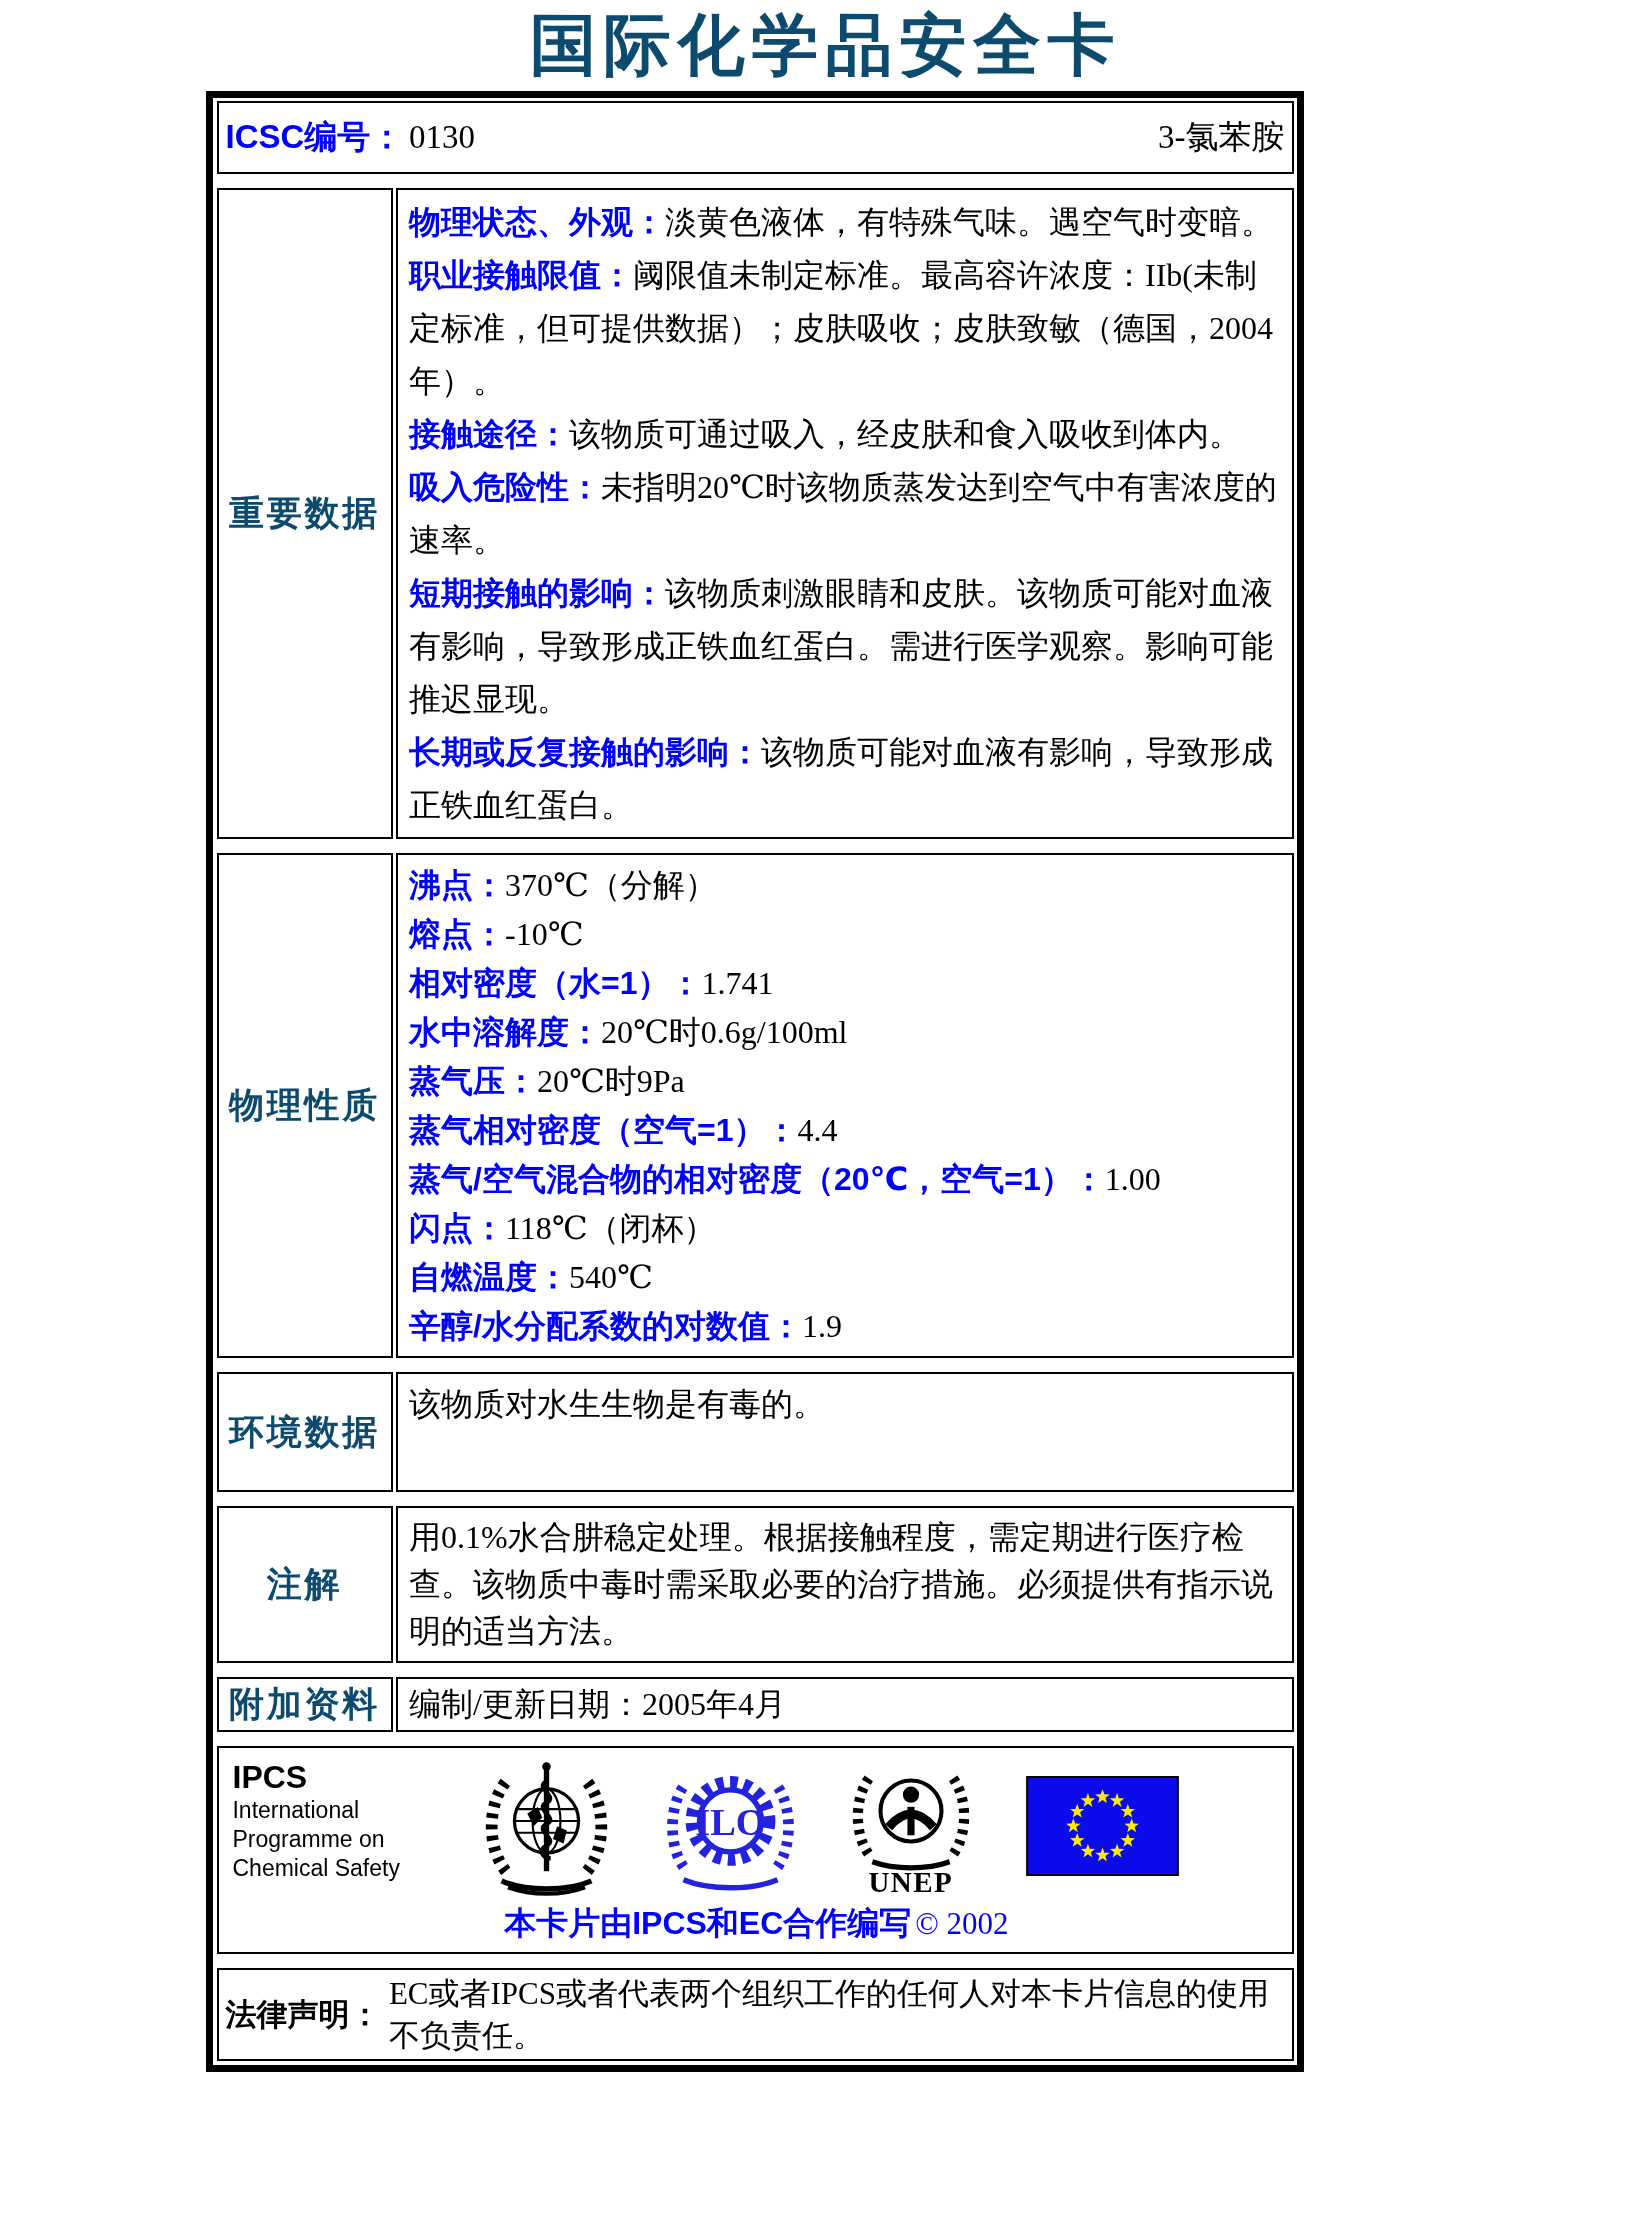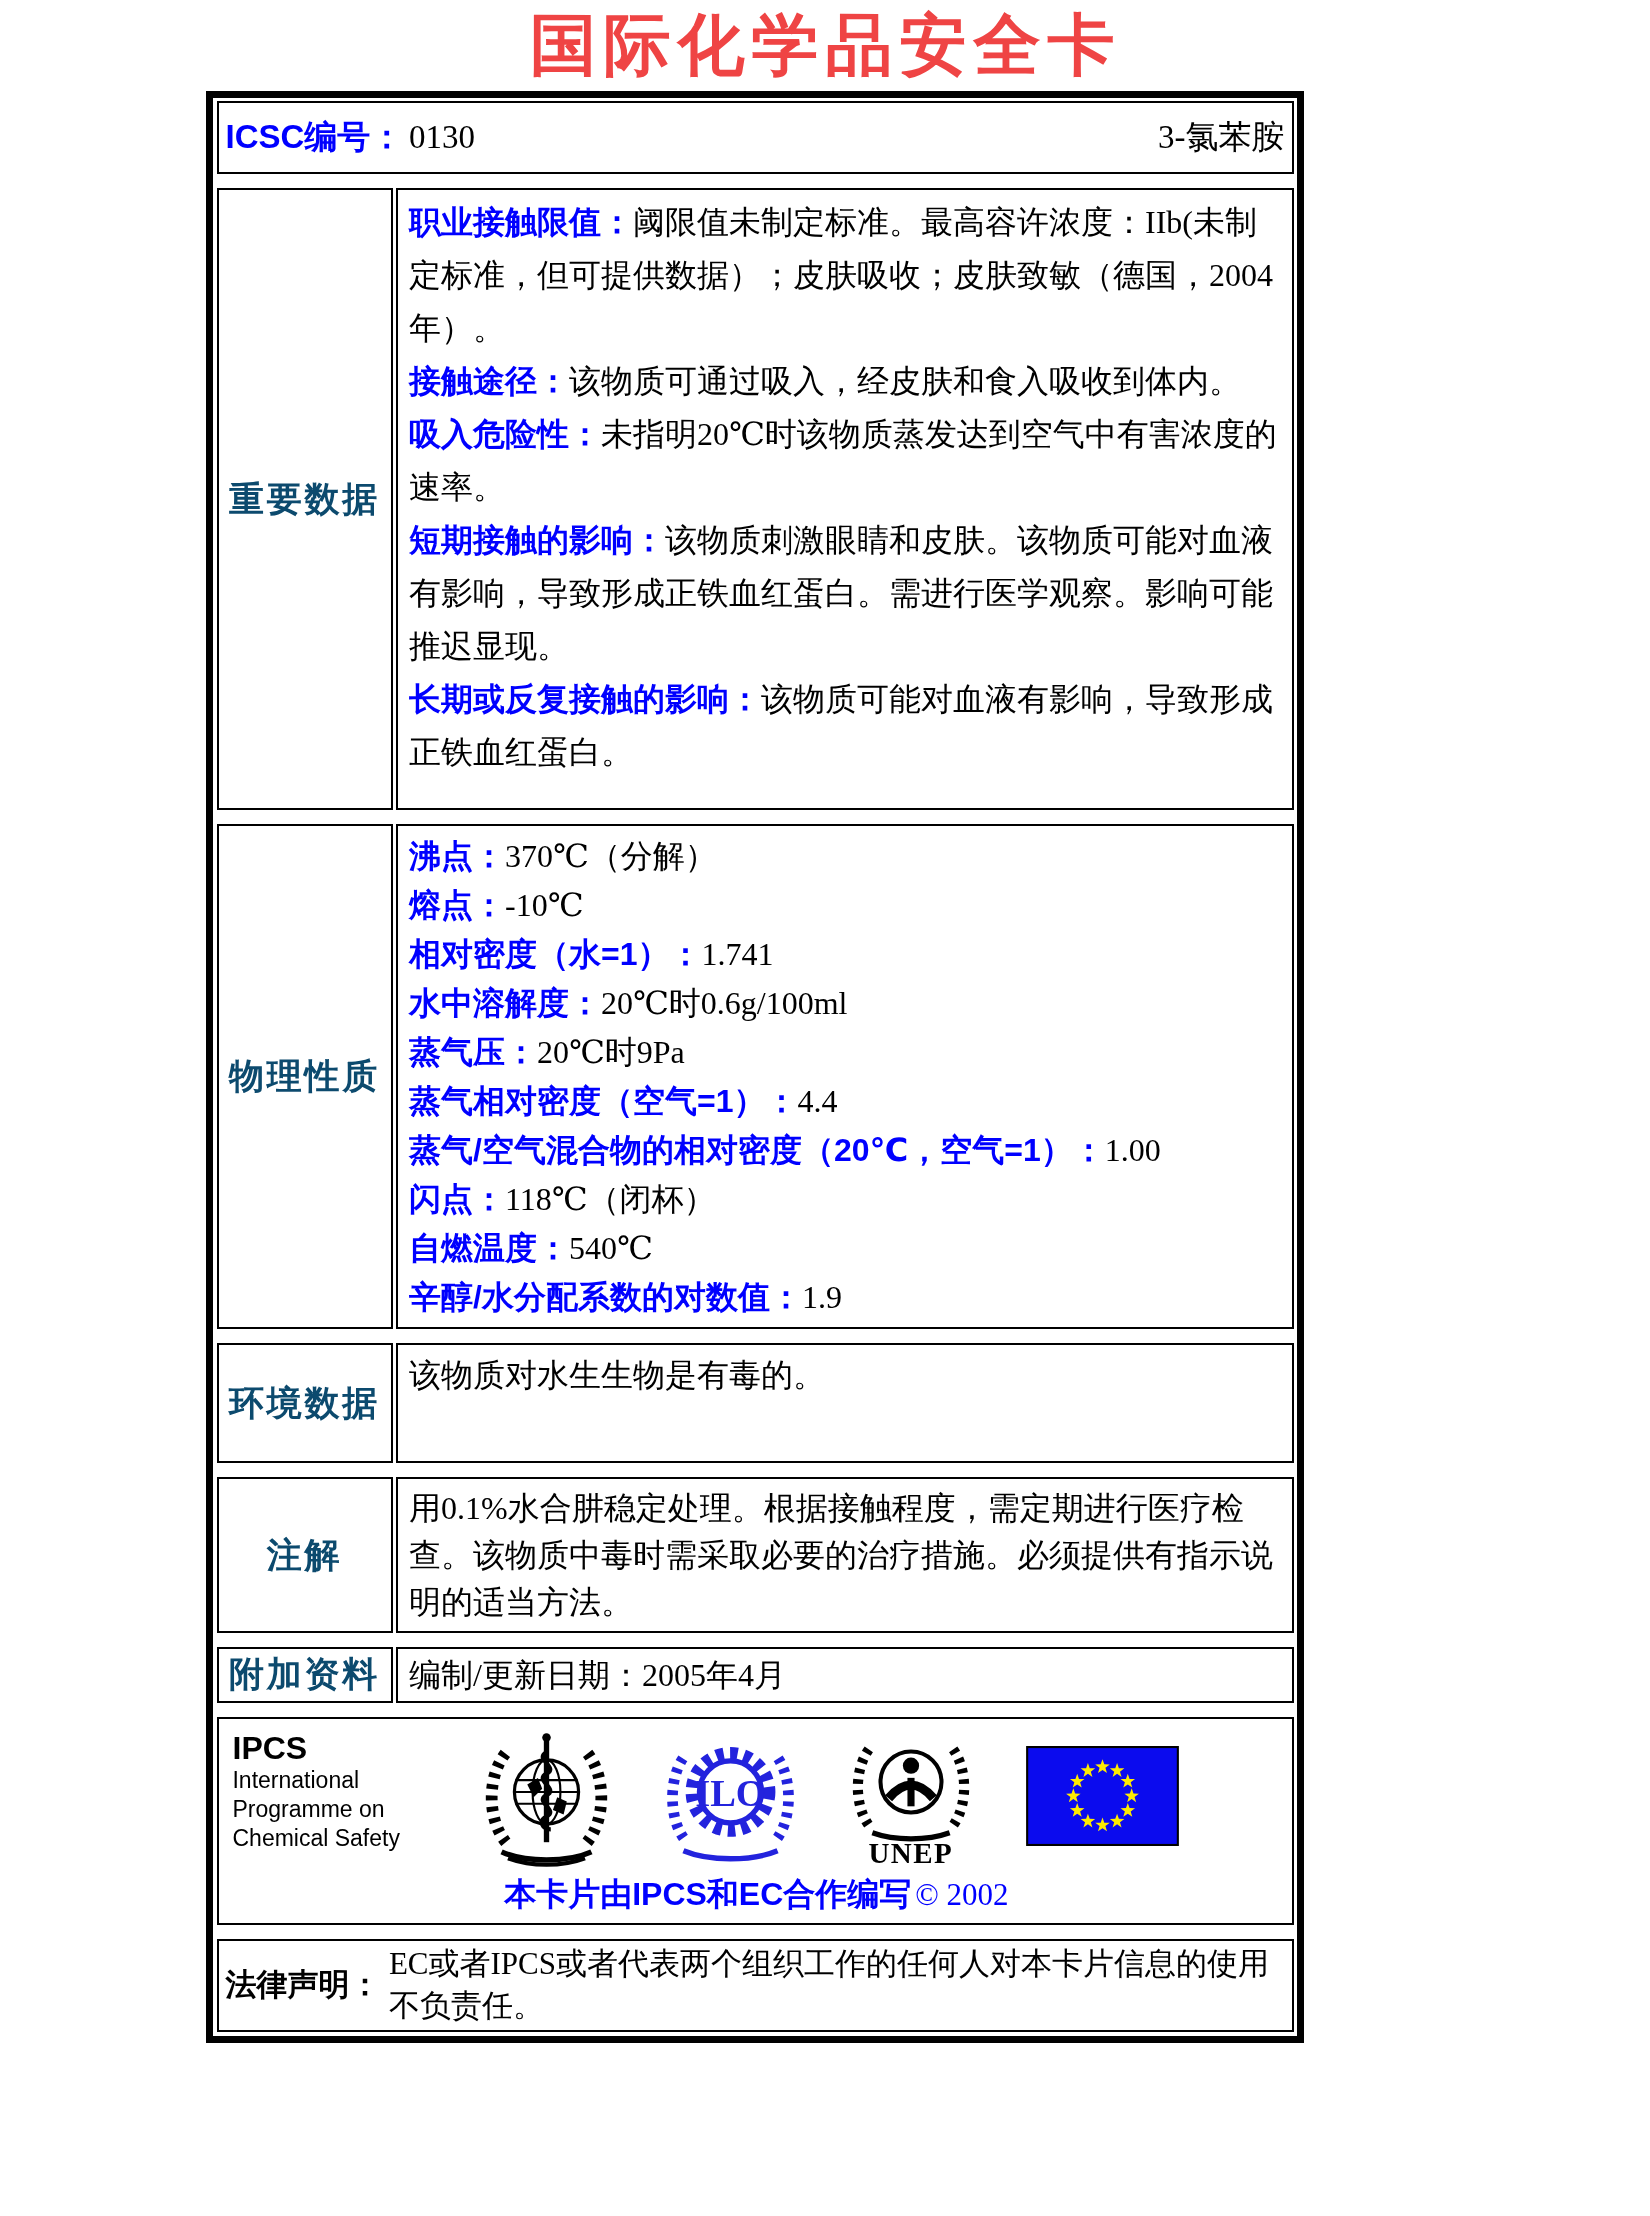--- a/index.html
+++ b/index.html
@@ -3,21 +3,21 @@
 <meta charset="utf-8">
 <style>
   html,body { margin:0; padding:0; background:#ffffff; }
   .page {
     position:relative; width:1651px; height:2216px; background:#ffffff;
     font-family:"Liberation Serif","DejaVu Serif",serif; color:#000; overflow:hidden;
   }
   .title {
     margin:0; padding-top:11px; text-align:center;
     font-family:"Liberation Sans","DejaVu Sans",sans-serif;
-    font-size:67px; font-weight:bold; color:#ef4444; letter-spacing:7px; line-height:1.0;
+    font-size:67px; font-weight:bold; color:#0c4a6e; letter-spacing:7px; line-height:1.0;
   }
   .card {
     box-sizing:border-box; margin:12.5px 0 0 206px; width:1098px;
     border:7px solid #000; padding:3.5px;
     display:flex; flex-direction:column; gap:14px; background:#ffffff;
   }
   .row { display:grid; grid-template-columns:176px 1fr; gap:3.5px; }
   .row.full { grid-template-columns:1fr; }
   .cell { border:2.8px solid #000; box-sizing:border-box; background:#fff; }
   .label-cell {
@@ -77,20 +77,21 @@
         <span class="header-left">
           <span class="k">ICSC编号：</span><span>0130</span>
         </span>
         <span>3-氯苯胺</span>
       </div>
     </div>
 
     <div class="row">
       <div class="cell label-cell">重要数据</div>
       <div class="cell content-cell imp">
+        <p><span class="k">物理状态、外观：</span><span>淡黄色液体，有特殊气味。遇空气时变暗。</span></p>
         <p><span class="k">职业接触限值：</span><span>阈限值未制定标准。最高容许浓度：IIb(未制定标准，但可提供数据）；皮肤吸收；皮肤致敏（德国，2004年）。</span></p>
         <p><span class="k">接触途径：</span><span>该物质可通过吸入，经皮肤和食入吸收到体内。</span></p>
         <p><span class="k">吸入危险性：</span><span>未指明20℃时该物质蒸发达到空气中有害浓度的速率。</span></p>
         <p><span class="k">短期接触的影响：</span><span>该物质刺激眼睛和皮肤。该物质可能对血液有影响，导致形成正铁血红蛋白。需进行医学观察。影响可能推迟显现。</span></p>
         <p><span class="k">长期或反复接触的影响：</span><span>该物质可能对血液有影响，导致形成正铁血红蛋白。</span></p>
       </div>
     </div>
 
     <div class="row">
       <div class="cell label-cell">物理性质</div>

